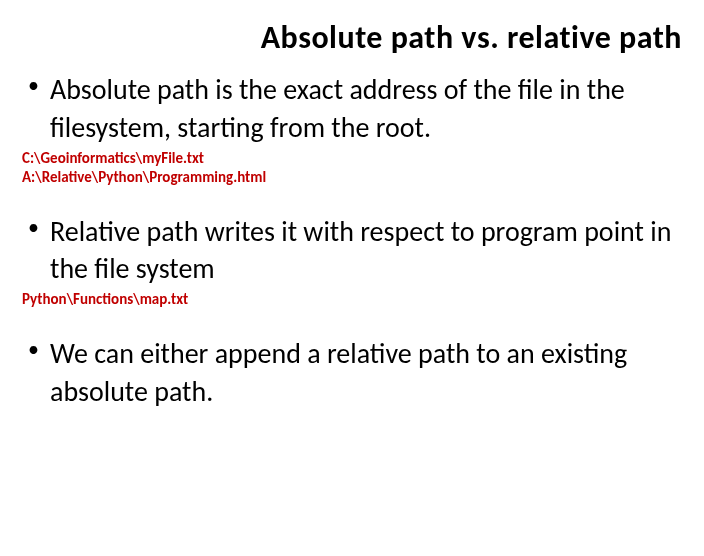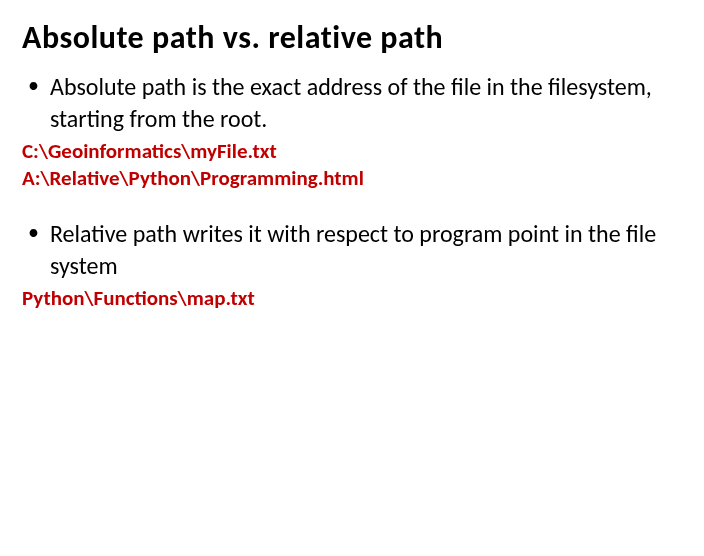--- a/index.html
+++ b/index.html
@@ -11,44 +11,44 @@
       width: 704px;
       height: 556px;
       background: #ffffff;
       font-family: Calibri, Arial, sans-serif;
       padding: 18px 22px;
       color: #000;
     }
     .title {
       font-size: 32px;
       font-weight: bold;
-      text-align: left;
+      text-align: right;
       margin-bottom: 14px;
       letter-spacing: 0.5px;
     }
     ul {
       list-style: none;
       padding-left: 0;
     }
     li {
-      font-size: 24px;
+      font-size: 28px;
       line-height: 1.35;
       padding-left: 28px;
       position: relative;
       margin-bottom: 2px;
     }
     li::before {
       content: "•";
       position: absolute;
       left: 6px;
       top: 0;
       font-size: 22px;
     }
     .path-example {
-      font-size: 21px;
+      font-size: 15px;
       font-weight: bold;
       color: #c00000;
       margin: 1px 0;
       padding-left: 0;
     }
     .spacer {
       height: 26px;
     }
   </style>
 </head>
@@ -65,13 +65,14 @@
 <div class="spacer"></div>
 
 <ul>
   <li>Relative path writes it with respect to program point in the file system</li>
 </ul>
 <div class="path-example">Python\Functions\map.txt</div>
 
 <div class="spacer"></div>
 
 <ul>
+  <li>We can either append a relative path to an existing absolute path.</li>
 </ul>
 
 </body></html>

